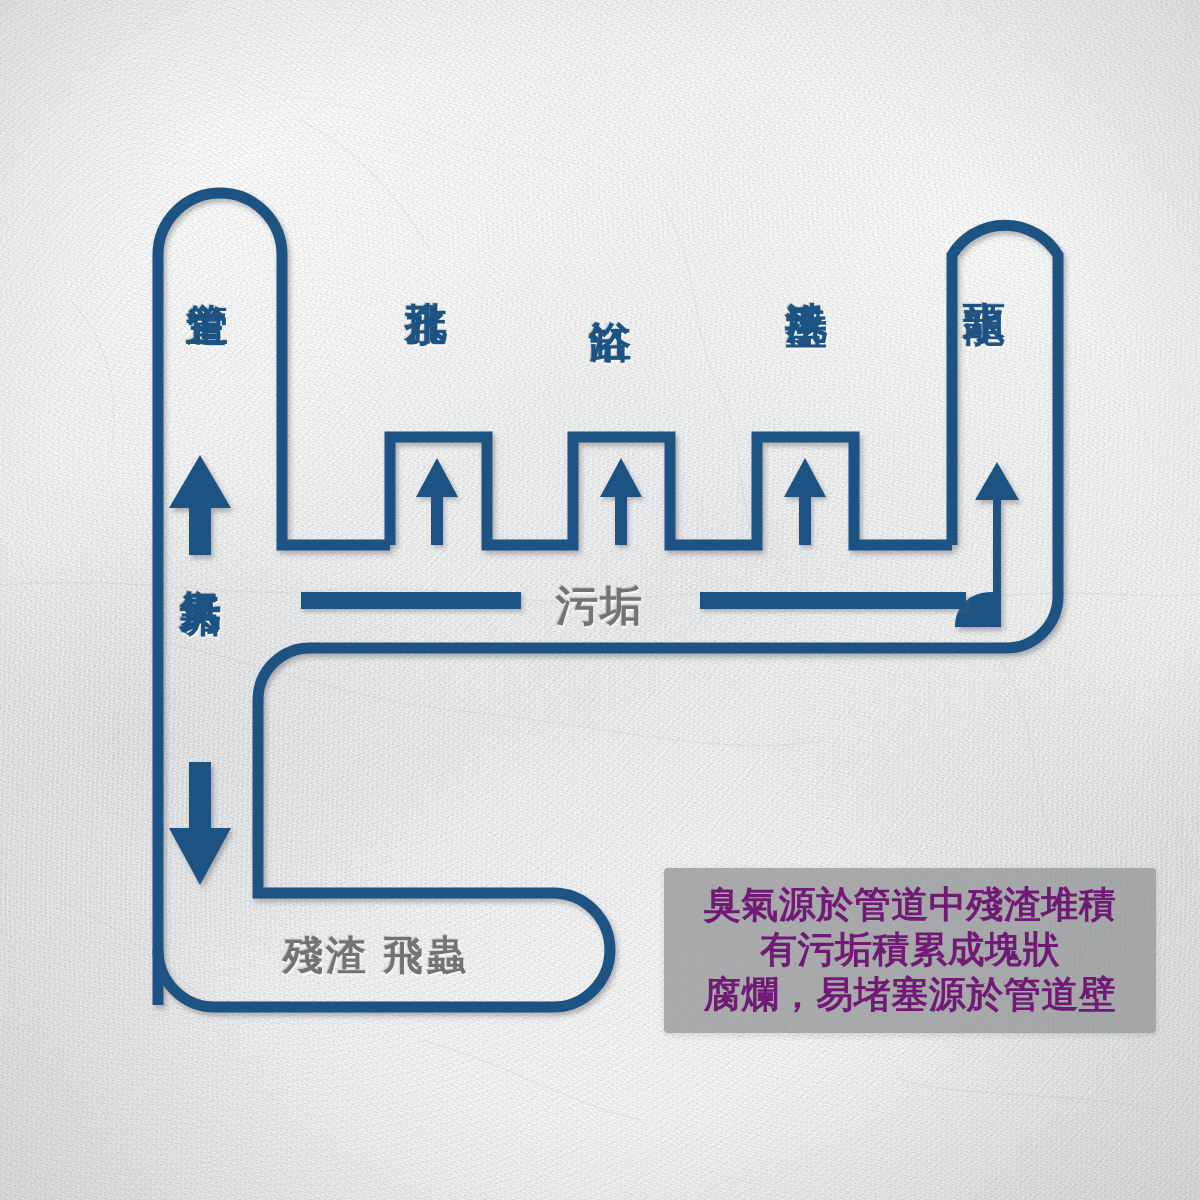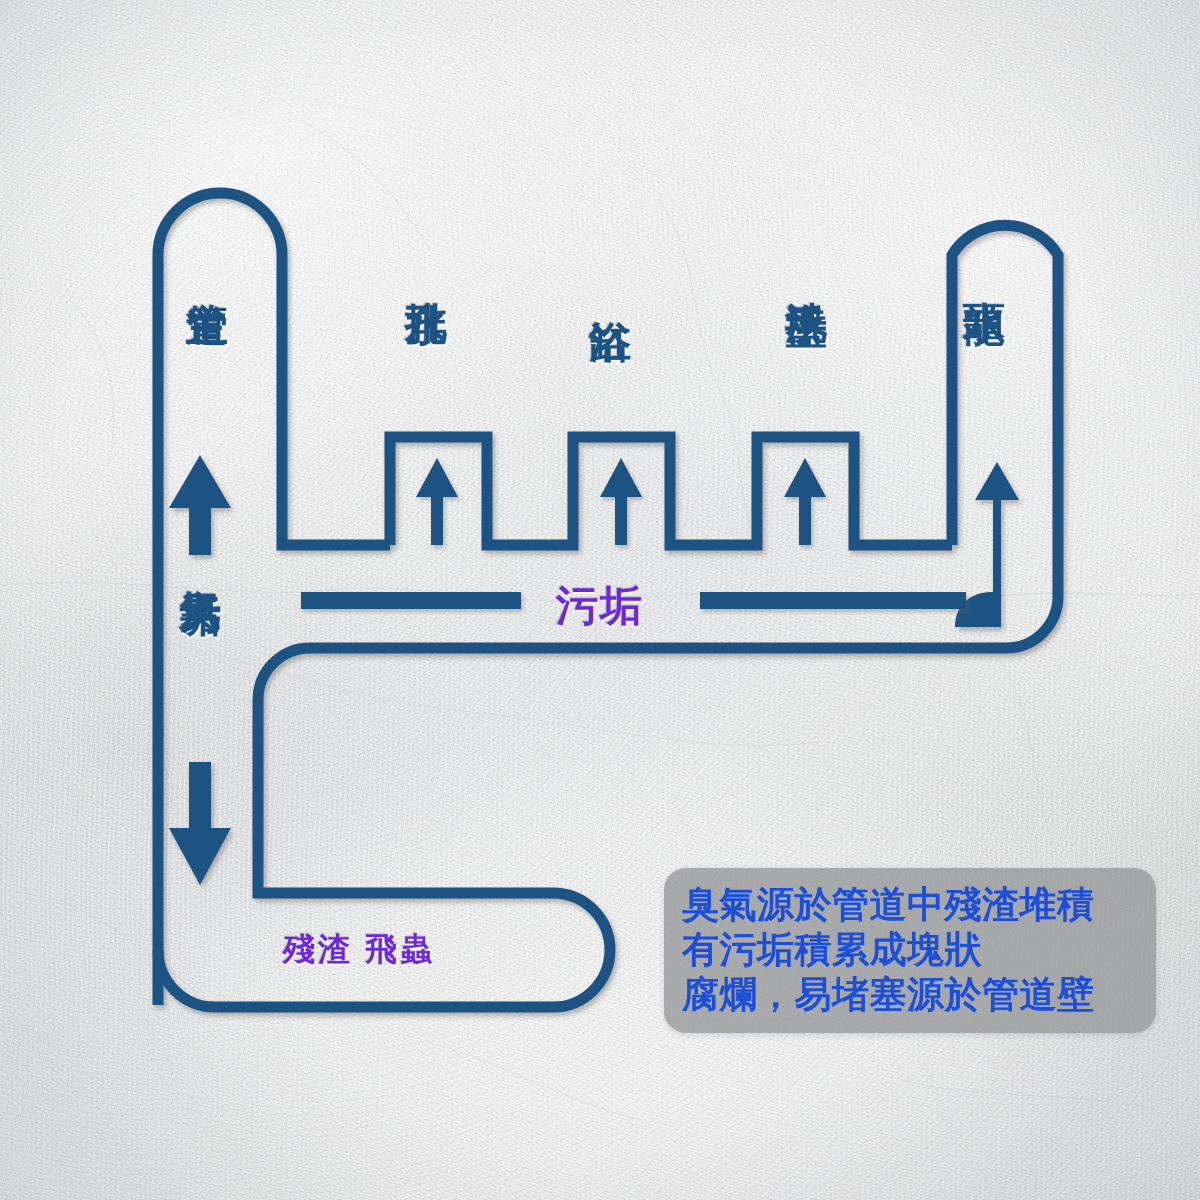--- a/index.html
+++ b/index.html
@@ -64,42 +64,43 @@
     color:#1d5383;
     font-weight:700;
     font-size:42px;
     line-height:1.0;
     letter-spacing:2px;
     text-shadow:1px 2px 2px rgba(255,255,255,.75), -1px -1px 1px rgba(120,125,130,.35);
     white-space:nowrap;
   }
   .hlabel{
     position:absolute;
-    color:#6d28d9;
+    color:#737373;
     font-weight:700;
     font-size:42px;
     letter-spacing:2px;
     text-shadow:1px 2px 2px rgba(255,255,255,.75), -1px -1px 1px rgba(120,125,130,.35);
     white-space:nowrap;
   }
 
   
   #note{
     position:absolute;
     left:664px;top:868px;
     width:456px;
     padding:14px 18px 16px 18px;
-    border-radius:22px;
+    border-radius:4px;
     background:rgba(150,152,154,.80);
-    color:#1d4ed8;
+    color:#701a75;
     font-size:37px;
     font-weight:700;
     line-height:1.22;
     letter-spacing:.5px;
     box-shadow:0 2px 6px rgba(0,0,0,.12);
+    text-align:center;
   }
   #note div{white-space:nowrap;}
 </style>
 </head>
 <body>
 
 <div id="stage">
 
   <div class="wall">
     <div class="wall-base"></div>
@@ -194,21 +195,21 @@
   <div class="vlabel" style="left:589px;top:287px;">浴缸</div>
 
   <div class="vlabel" style="left:785px;top:268px;">洗手盤</div>
 
   <div class="vlabel" style="left:963px;top:268px;">水龍頭</div>
 
   <div class="vlabel" style="left:180px;top:557px;font-size:41px;">臭氣污垢</div>
 
   <div class="hlabel" style="left:556px;top:578px;">污垢</div>
 
-  <div class="hlabel" style="left:283px;top:928px;font-size:32px;letter-spacing:3px;">殘渣 飛蟲</div>
+  <div class="hlabel" style="left:283px;top:928px;font-size:40px;letter-spacing:3px;">殘渣 飛蟲</div>
 
   <div id="note">
     <div>臭氣源於管道中殘渣堆積</div>
     <div>有污垢積累成塊狀</div>
     <div>腐爛，易堵塞源於管道壁</div>
   </div>
 
 </div>
 
 </body></html>

